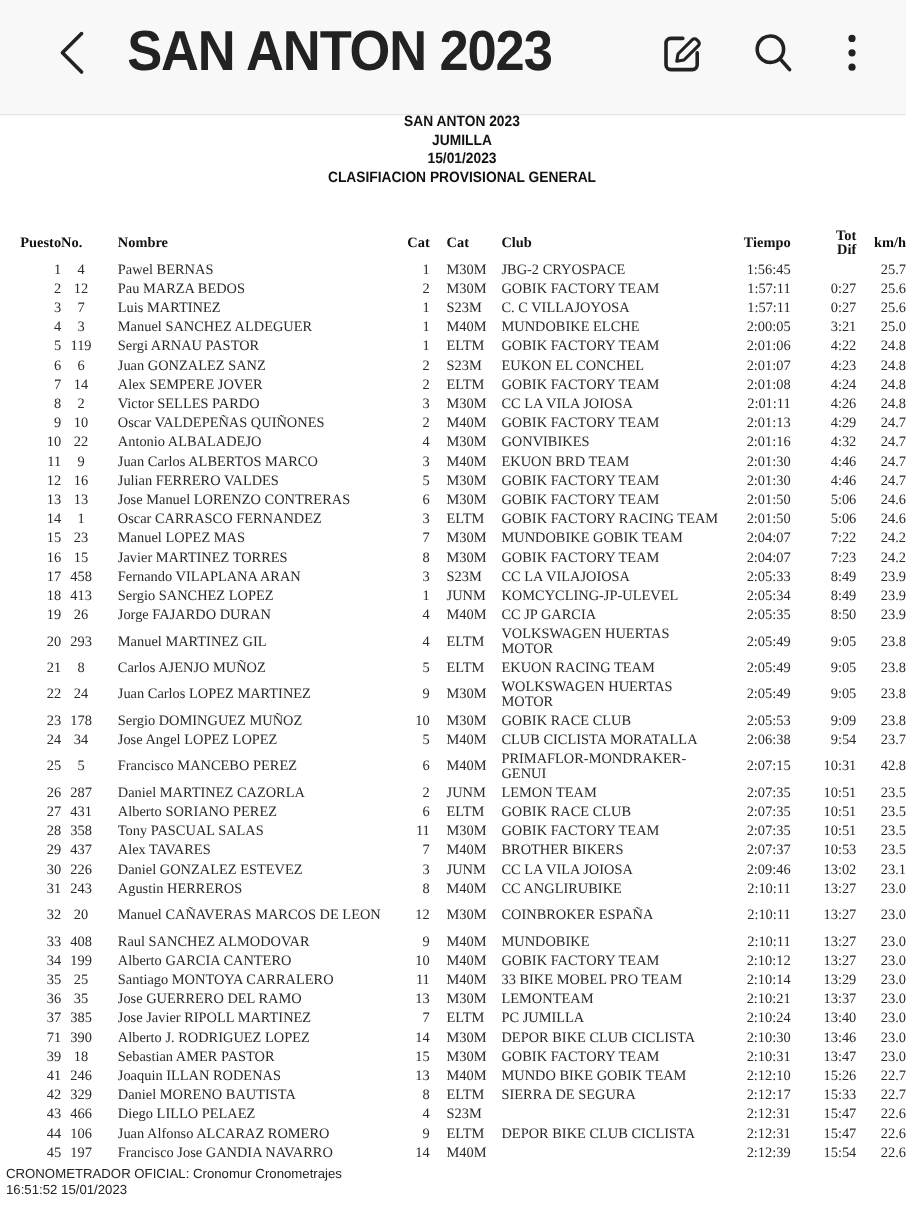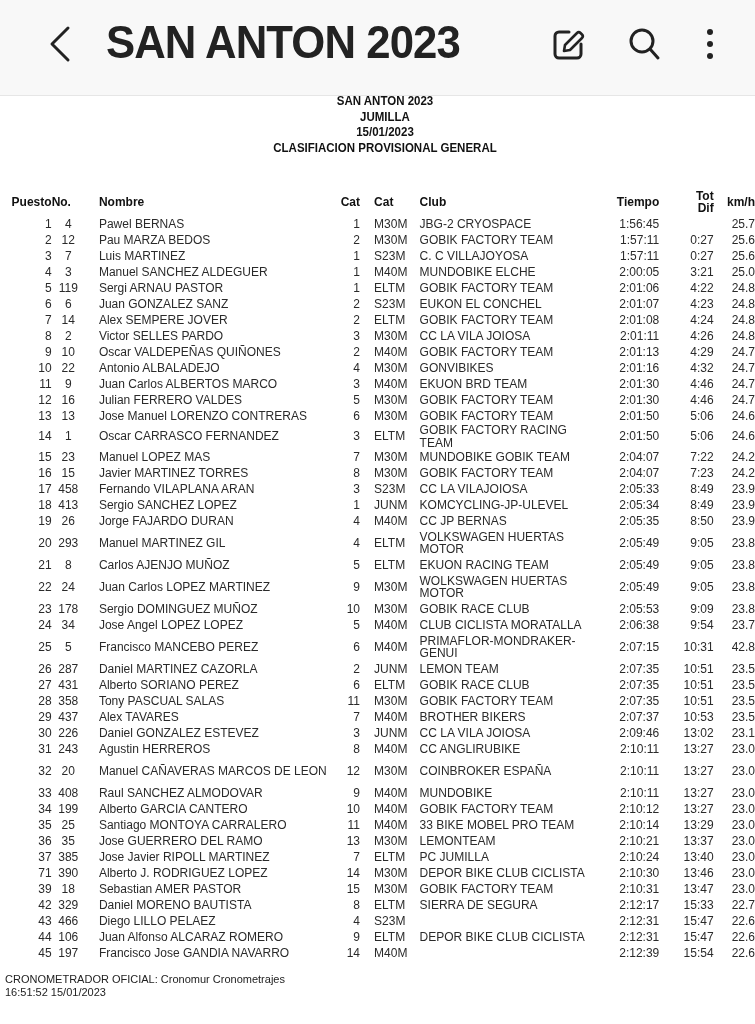--- a/index.html
+++ b/index.html
@@ -26,21 +26,21 @@
   .more-btn { left: 690px; }
 
   .doc-head {
     position: absolute; left: 0; top: 94px; width: 770px; text-align: center;
     font-size: 12.5px; font-weight: bold; line-height: 15.5px; color: #111;
   }
   .doc-head div { transform: scaleX(0.92); }
 
   table.results {
     position: absolute; left: 0; top: 188px;
-    border-collapse: collapse; font-size: 12px; color: #2a2a2a;
+    border-collapse: collapse; font-size: 12px; color: #2a2a2a; font-family: Liberation Serif, serif;
   }
   table.results th {
     font-weight: bold; color: #111; font-size: 12px; line-height: 12px;
     padding: 0; height: 28px; vertical-align: middle; text-align: left;
   }
   table.results td {
     padding: 0; line-height: 12.5px; height: 16px; vertical-align: middle;
     white-space: nowrap;
   }
   table.results tr.tall td { height: 28px; }
@@ -314,21 +314,21 @@
         <td class="c-time">2:05:34</td>
         <td class="c-dif">8:49</td>
         <td class="c-kmh">23.9</td>
       </tr>
       <tr>
         <td class="c-pos">19</td>
         <td class="c-no">26</td>
         <td class="c-name">Jorge FAJARDO DURAN</td>
         <td class="c-cat1">4</td>
         <td class="c-cat2">M40M</td>
-        <td class="c-club">CC JP BERNAS</td>
+        <td class="c-club">CC JP GARCIA</td>
         <td class="c-time">2:05:35</td>
         <td class="c-dif">8:50</td>
         <td class="c-kmh">23.9</td>
       </tr>
       <tr class="tall">
         <td class="c-pos">20</td>
         <td class="c-no">293</td>
         <td class="c-name">Manuel MARTINEZ GIL</td>
         <td class="c-cat1">4</td>
         <td class="c-cat2">ELTM</td>
@@ -540,20 +540,31 @@
         <td class="c-no">18</td>
         <td class="c-name">Sebastian AMER PASTOR</td>
         <td class="c-cat1">15</td>
         <td class="c-cat2">M30M</td>
         <td class="c-club">GOBIK FACTORY TEAM</td>
         <td class="c-time">2:10:31</td>
         <td class="c-dif">13:47</td>
         <td class="c-kmh">23.0</td>
       </tr>
       <tr>
+        <td class="c-pos">41</td>
+        <td class="c-no">246</td>
+        <td class="c-name">Joaquin ILLAN RODENAS</td>
+        <td class="c-cat1">13</td>
+        <td class="c-cat2">M40M</td>
+        <td class="c-club">MUNDO BIKE GOBIK TEAM</td>
+        <td class="c-time">2:12:10</td>
+        <td class="c-dif">15:26</td>
+        <td class="c-kmh">22.7</td>
+      </tr>
+      <tr>
         <td class="c-pos">42</td>
         <td class="c-no">329</td>
         <td class="c-name">Daniel MORENO BAUTISTA</td>
         <td class="c-cat1">8</td>
         <td class="c-cat2">ELTM</td>
         <td class="c-club">SIERRA DE SEGURA</td>
         <td class="c-time">2:12:17</td>
         <td class="c-dif">15:33</td>
         <td class="c-kmh">22.7</td>
       </tr>

